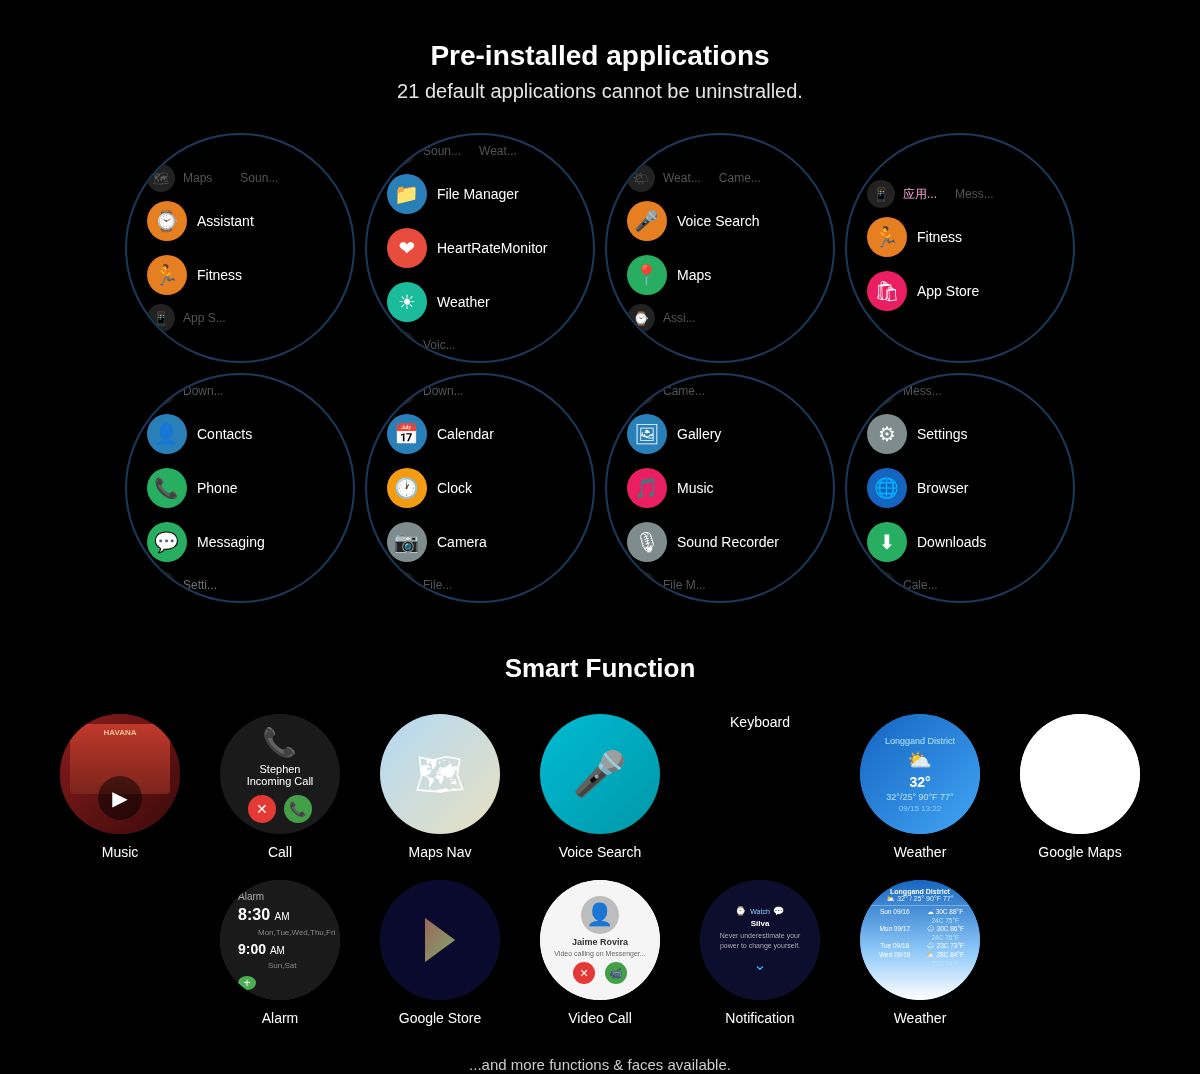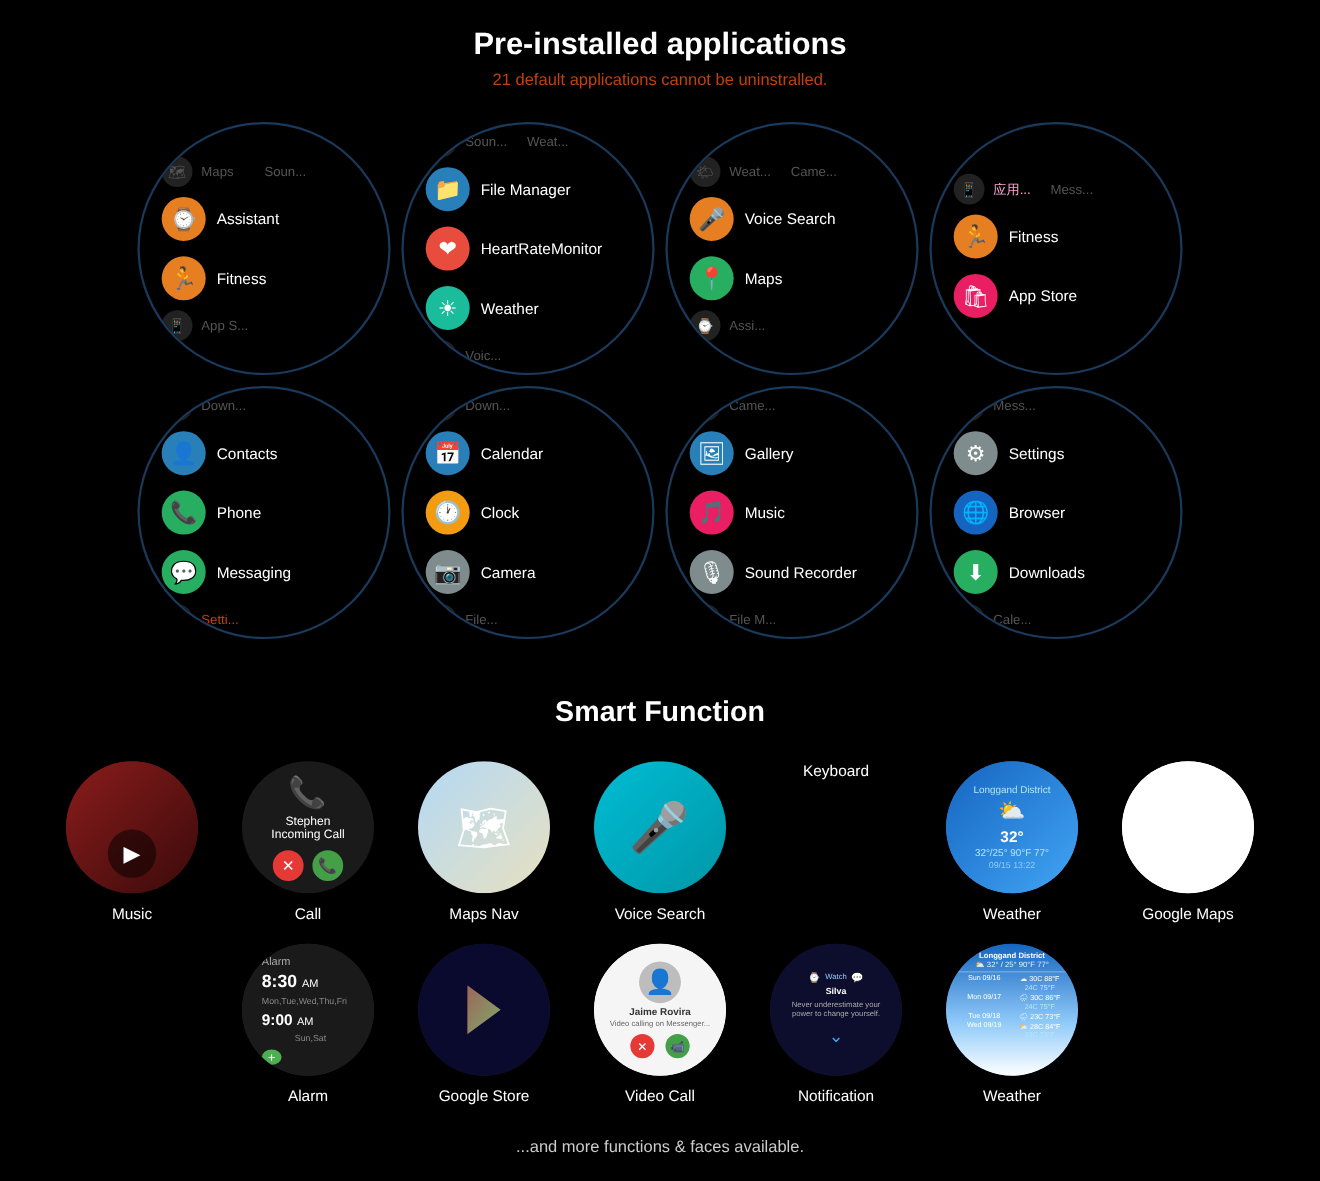--- a/index.html
+++ b/index.html
@@ -8,27 +8,27 @@
       color: #fff;
       font-family: Arial, sans-serif;
       width: 1200px;
       min-height: 1074px;
     }
 
     .page-title {
       text-align: center;
       font-size: 28px;
       font-weight: bold;
-      padding-top: 24px;
+      padding-top: 40px;
       color: #fff;
     }
     .page-subtitle {
       text-align: center;
-      font-size: 15px;
-      color: #c2410c;
+      font-size: 20px;
+      color: #e5e5e5;
       margin-top: 8px;
     }
 
     
     .watches-grid {
       display: flex;
       flex-wrap: wrap;
       justify-content: center;
       gap: 10px;
       padding: 30px 20px 10px;
@@ -273,21 +273,21 @@
     <div class="watch-app-row">
       <div class="app-icon ic-green">📞</div>
       <span class="app-label">Phone</span>
     </div>
     <div class="watch-app-row">
       <div class="app-icon ic-green">💬</div>
       <span class="app-label">Messaging</span>
     </div>
     <div class="ghost-row">
       <div class="ghost-icon">⚙</div>
-      <span style="color:#c2410c;font-size:12px">Setti...</span>
+      <span style="color:#737373;font-size:12px">Setti...</span>
     </div>
   </div>
 
   <div class="watch-circle">
     <div class="ghost-row">
       <div class="ghost-icon">⬇</div>
       <span style="color:#555;font-size:12px">Down...</span>
     </div>
     <div class="watch-app-row">
       <div class="app-icon ic-blue">📅</div>
@@ -356,20 +356,23 @@
 </div>
 
 <div class="smart-section">
   <h2 class="smart-title">Smart Function</h2>
 
   <div class="smart-grid">
 
     <div class="smart-item">
       <div class="smart-circle circle-music">
         <div style="width:100%;height:100%;background:linear-gradient(135deg,#8B1C1C 0%,#3a0a0a 100%);display:flex;align-items:center;justify-content:center;position:relative;">
+          <div style="position:absolute;top:10px;left:10px;right:10px;bottom:40px;background:linear-gradient(180deg,#c0392b 0%,#7b241c 100%);border-radius:4px;overflow:hidden;">
+            <div style="font-size:8px;color:#e8c090;padding:4px 6px;font-weight:bold;">HAVANA</div>
+          </div>
           <div style="position:absolute;bottom:14px;width:44px;height:44px;border-radius:50%;background:rgba(0,0,0,0.5);display:flex;align-items:center;justify-content:center;font-size:20px;color:#fff;">▶</div>
         </div>
       </div>
       <span class="smart-label">Music</span>
     </div>
 
     <div class="smart-item">
       <div class="smart-circle circle-call">
         <div style="display:flex;flex-direction:column;align-items:center;gap:4px;">
           <div style="font-size:28px;color:#4caf50;">📞</div>
@@ -425,21 +428,21 @@
         </div>
       </div>
       <span class="smart-label">Google Maps</span>
     </div>
 
     <div class="smart-item">
       <div class="smart-circle circle-alarm">
         <div style="width:100%;height:100%;background:#1a1a1a;border-radius:50%;display:flex;flex-direction:column;align-items:flex-start;justify-content:center;padding:20px 18px;gap:4px;">
           <div style="font-size:10px;color:#aaa;">Alarm</div>
           <div style="font-size:16px;color:#fff;font-weight:bold;">8:30 <span style="font-size:10px;font-weight:normal;">AM</span></div>
-          <div style="font-size:8px;color:#888;">Mon,Tue,Wed,Thu,Fri</div>
+          <div style="font-size:8px;color:#888;margin-left:20px;">Mon,Tue,Wed,Thu,Fri</div>
           <div style="font-size:14px;color:#fff;font-weight:bold;">9:00 <span style="font-size:10px;font-weight:normal;">AM</span></div>
           <div style="font-size:8px;color:#888;margin-left:30px;">Sun,Sat</div>
           <div style="width:18px;height:18px;border-radius:50%;background:#4caf50;display:flex;align-items:center;justify-content:center;font-size:12px;color:#fff;margin-top:2px;">+</div>
         </div>
       </div>
       <span class="smart-label">Alarm</span>
     </div>
 
     <div class="smart-item">
       <div class="smart-circle circle-gstore">

